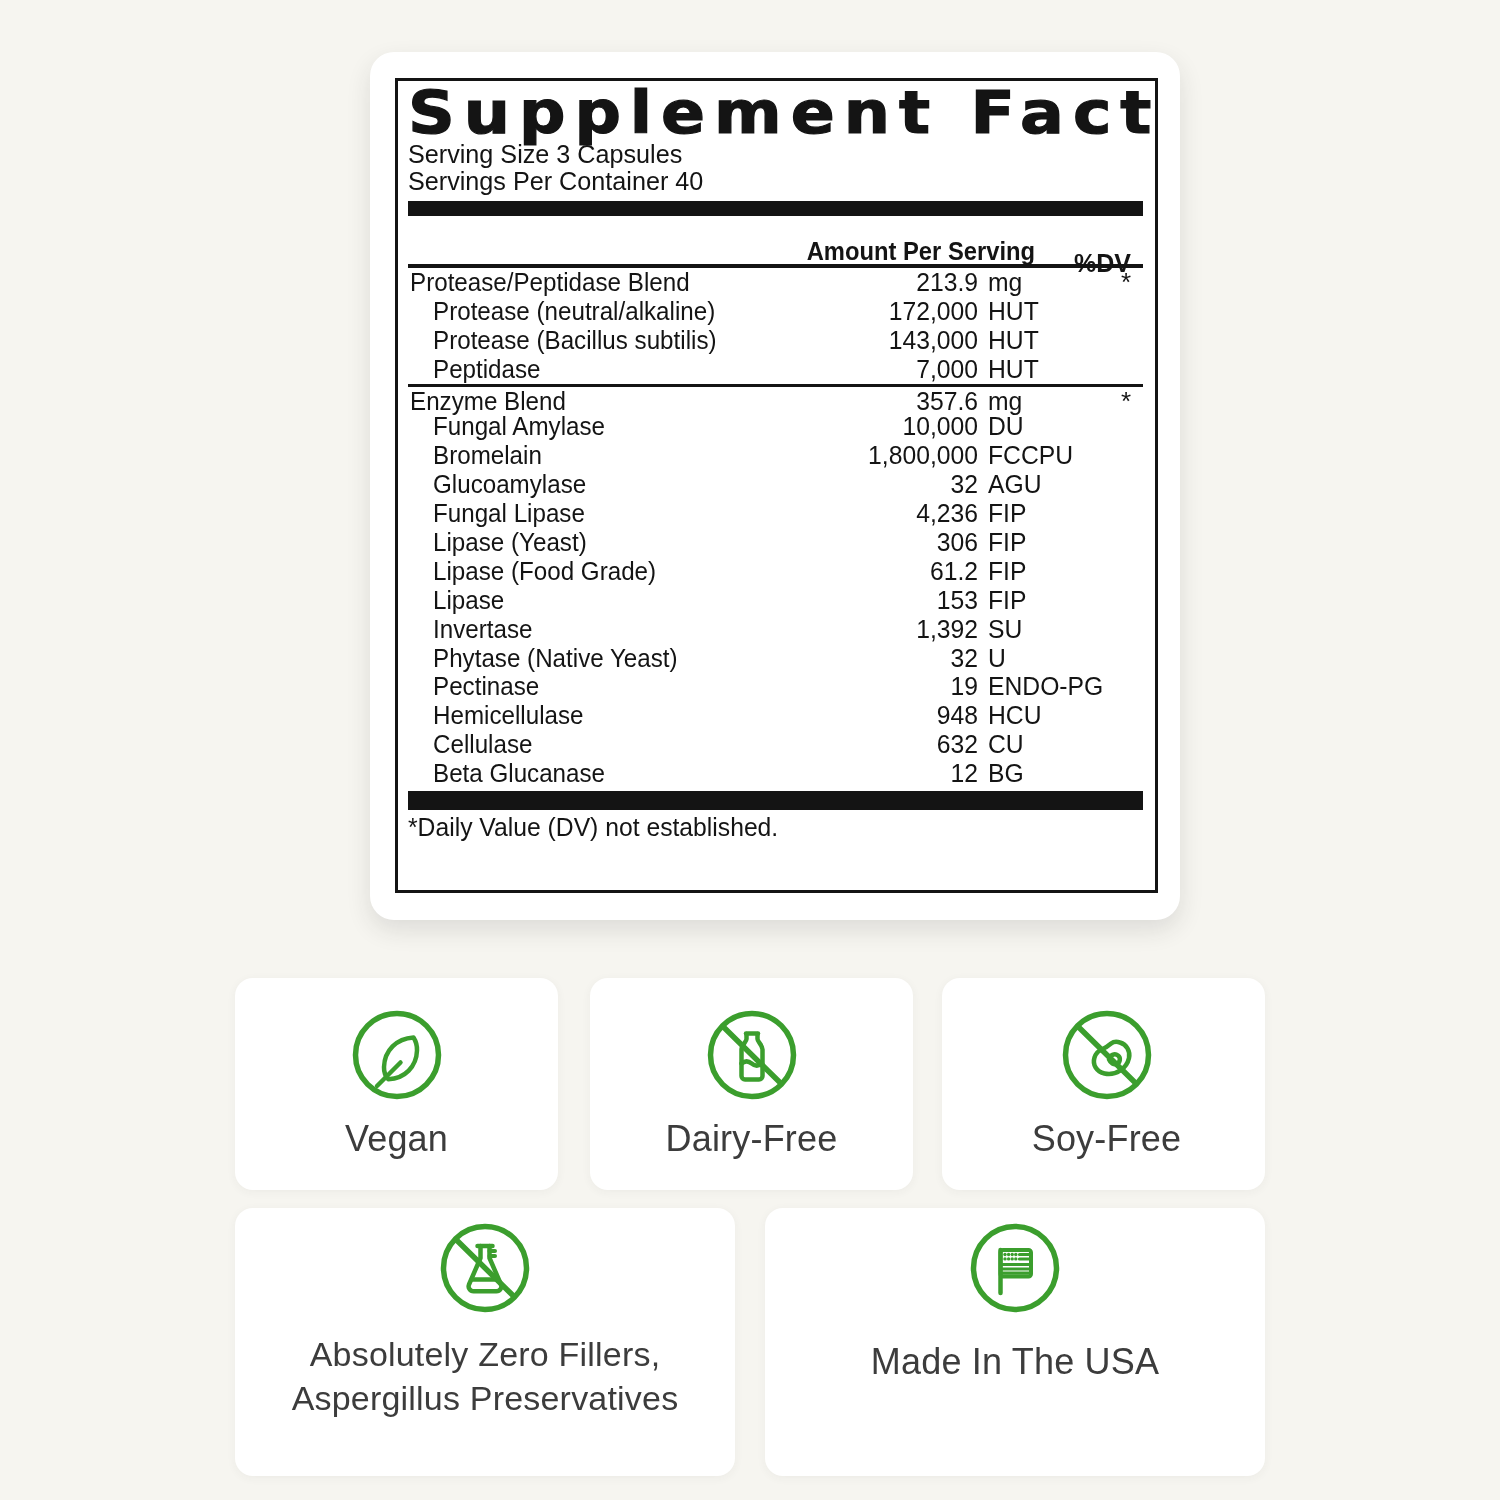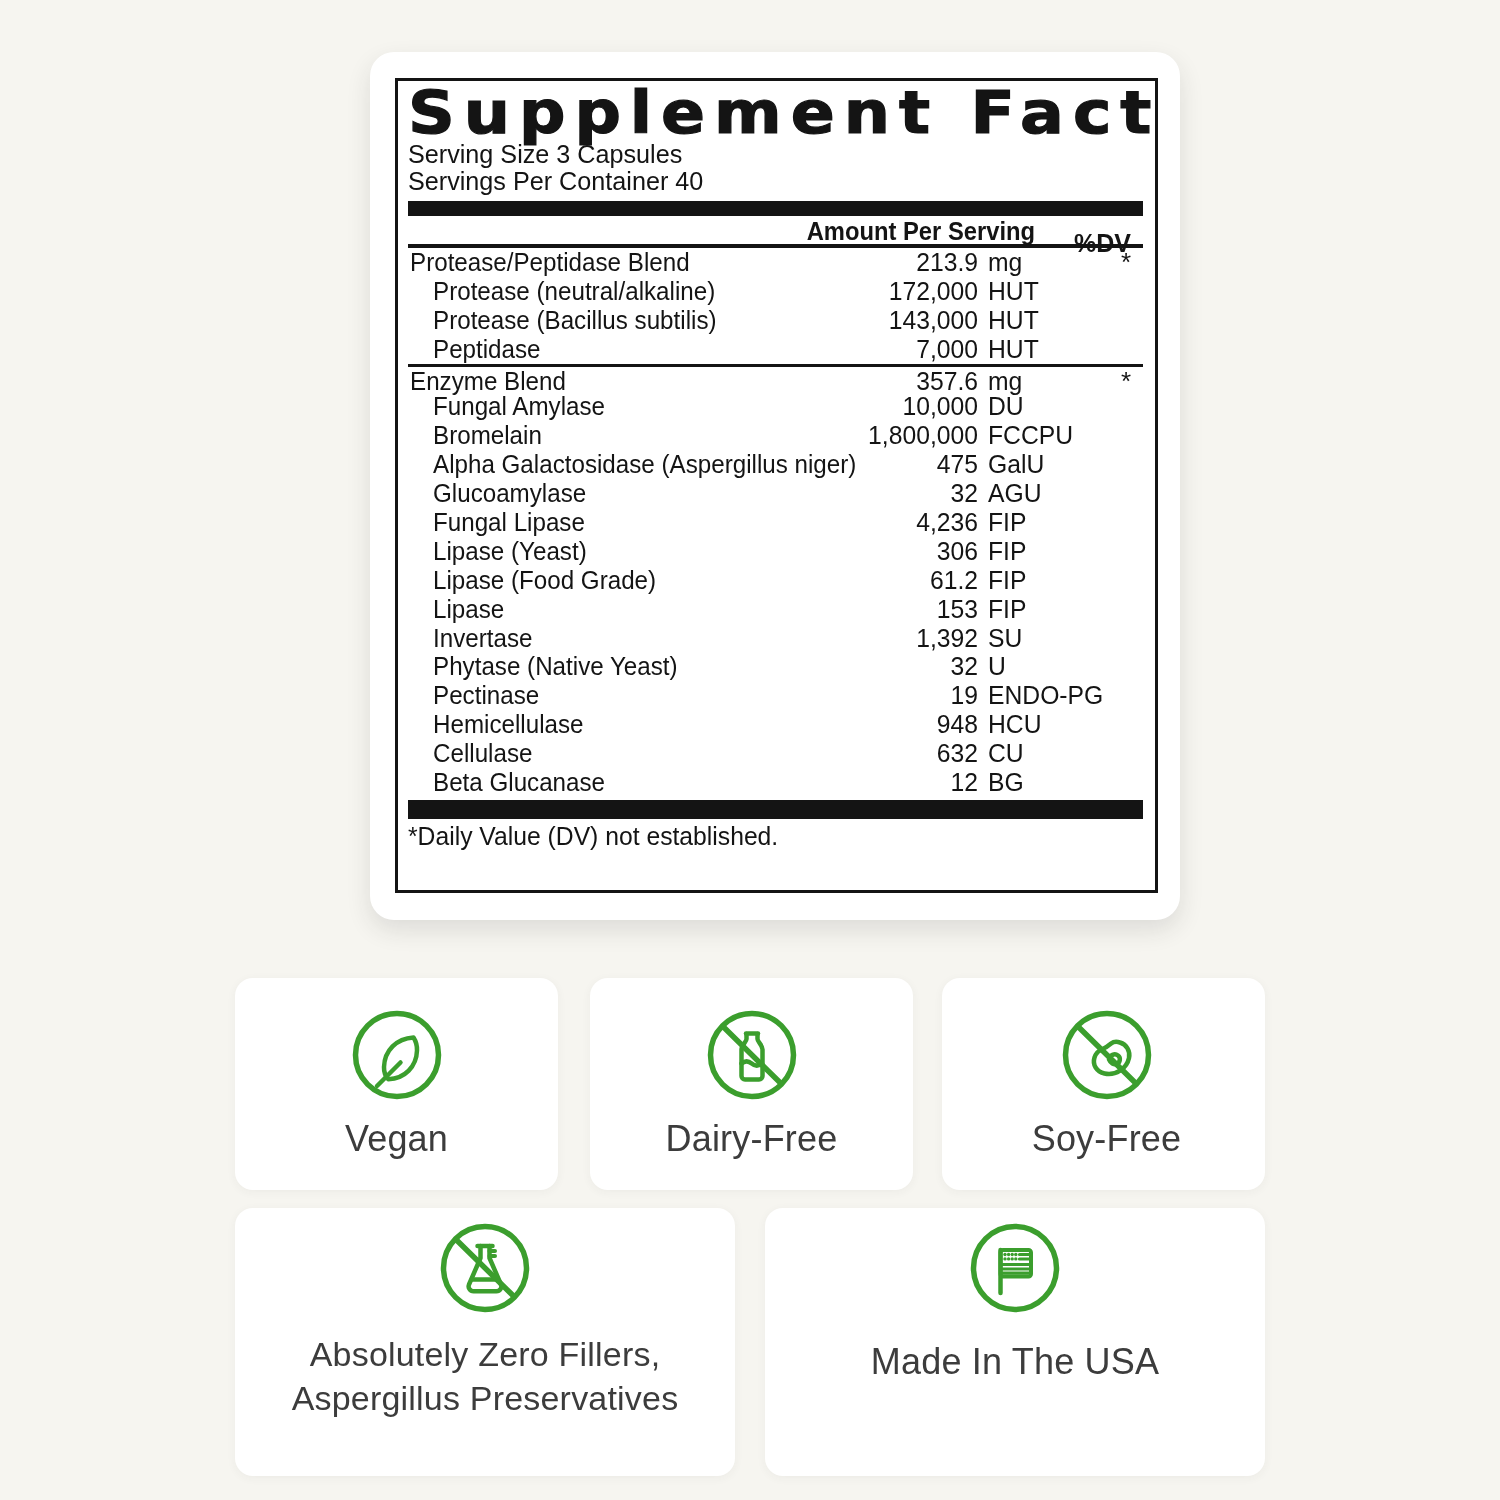--- a/index.html
+++ b/index.html
@@ -44,21 +44,21 @@
   }
   .sf-serving{
     font-size:26.5px; line-height:27px; font-weight:400;
     white-space:nowrap;
     transform:scaleX(.95); transform-origin:left center;
   }
   .sf-bar{background:var(--ink);}
   .sf-bar-top{height:15px; margin-top:6px;}
   .sf-bar-bottom{height:19px; margin-top:3px;}
   .sf-colhead{
-    position:relative; height:31px; margin-top:1px;
+    position:relative; height:31px; margin-top:21px;
     border-bottom:4px solid var(--ink);
     font-weight:700; font-size:25px; line-height:29px;
   }
   .head-amount{
     position:absolute; left:0; top:0; width:627px; text-align:right;
     transform:scaleX(.95); transform-origin:right center; white-space:nowrap;
   }
   .head-dv{position:absolute; right:12px; top:12px;}
   .sf-rows{position:relative;}
   .sf-row{
@@ -165,26 +165,20 @@
           <span class="rdv"></span>
         </div>
 
         <div class="sf-row indent">
           <span class="rname">Bromelain</span>
           <span class="rnum">1,800,000</span>
           <span class="runit">FCCPU</span>
           <span class="rdv"></span>
         </div>
 
-        <div class="sf-row indent">
-          <span class="rname">Alpha Galactosidase (Aspergillus niger)</span>
-          <span class="rnum">475</span>
-          <span class="runit">GalU</span>
-          <span class="rdv"></span>
-        </div>
 
         <div class="sf-row indent">
           <span class="rname">Glucoamylase</span>
           <span class="rnum">32</span>
           <span class="runit">AGU</span>
           <span class="rdv"></span>
         </div>
 
 
         <div class="sf-row indent">

